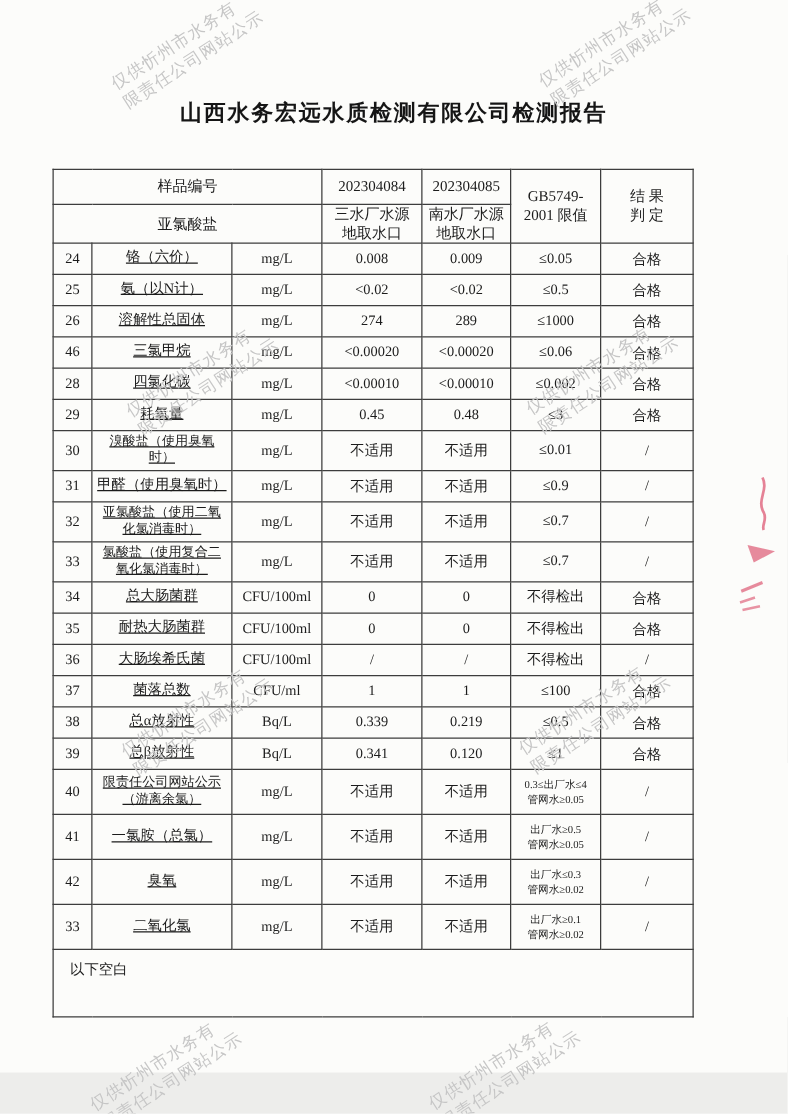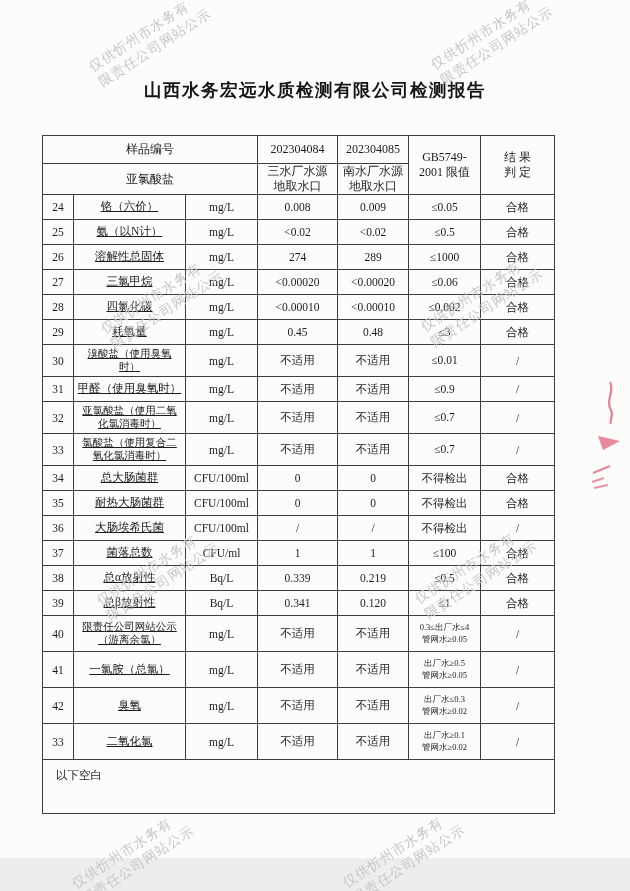--- a/index.html
+++ b/index.html
@@ -132,21 +132,21 @@
         <tr class="h24">
           <td>26</td>
           <td class="c-name pre">溶解性总固体</td>
           <td class="c-unit">mg/L</td>
           <td>274</td>
           <td>289</td>
           <td class="c-limit pre">≤1000</td>
           <td>合格</td>
         </tr>
         <tr class="h24">
-          <td>27</td>
+          <td>46</td>
           <td class="c-name pre">三氯甲烷</td>
           <td class="c-unit">mg/L</td>
           <td>&lt;0.00020</td>
           <td>&lt;0.00020</td>
           <td class="c-limit pre">≤0.06</td>
           <td>合格</td>
         </tr>
         <tr class="h24">
           <td>28</td>
           <td class="c-name pre">四氯化碳</td>

